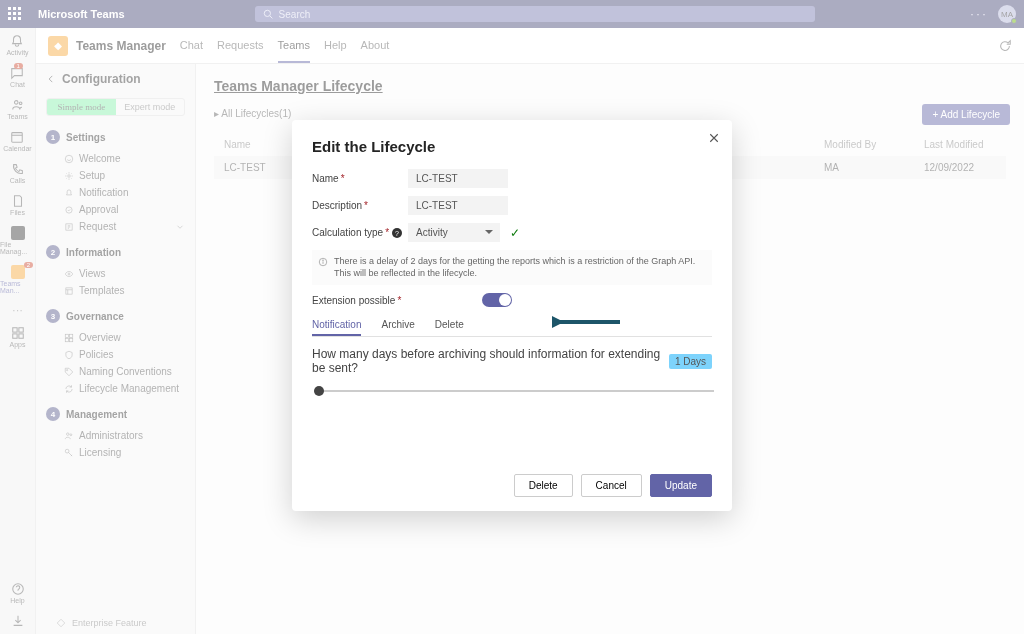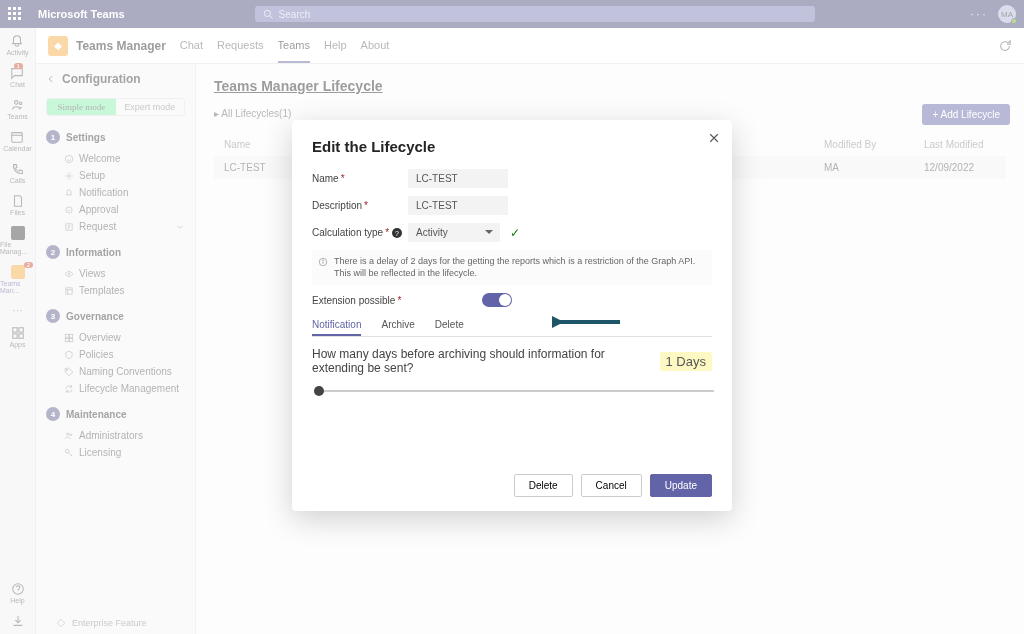--- a/index.html
+++ b/index.html
@@ -85,21 +85,21 @@
   .info-box{display:flex;gap:6px;background:#fbfbfb;padding:6px;margin:0 0 8px;color:#666;font-size:9px;line-height:1.3;}
   .info-box svg{flex-shrink:0;width:10px;height:10px;margin-top:1px;}
   .tog{width:30px;height:14px;border-radius:8px;background:var(--accent);position:relative;cursor:pointer;}
   .tog::after{content:"";position:absolute;right:1px;top:1px;width:12px;height:12px;border-radius:50%;background:#fff;}
   .qmark{width:10px;height:10px;border-radius:50%;background:#333;color:#fff;display:inline-flex;align-items:center;justify-content:center;font-size:7px;margin-left:3px;}
   .d-tabs{display:flex;gap:20px;border-bottom:1px solid var(--border);margin:6px 0 10px;}
   .d-tabs span{padding:4px 0;color:#555;cursor:pointer;}
   .d-tabs .dsel{color:var(--accent);border-bottom:2px solid var(--accent);}
   .slider-row{display:flex;align-items:center;margin-bottom:8px;}
   .slider-q{flex:1;color:#444;font-size:12px;}
-  .slider-val{font-size:13px;color:#555;background:#fef9c3;padding:2px 6px;border-radius:2px;}
+  .slider-val{font-size:10px;color:#555;background:#7dd3fc;padding:2px 6px;border-radius:2px;}
   .slider{width:100%;appearance:none;height:2px;background:#ccc;margin-top:6px;}
   .slider::-webkit-slider-thumb{appearance:none;width:10px;height:10px;border-radius:50%;background:#444;}
   .d-foot{display:flex;justify-content:flex-end;gap:8px;margin-top:80px;}
   .btn{padding:5px 14px;font-size:10px;border:1px solid #ccc;background:#fff;cursor:pointer;border-radius:2px;}
   .btn.prim{background:var(--accent);color:#fff;border-color:var(--accent);}
   .calc-row{position:relative;}
 </style>
 </head>
 <body>
 
@@ -343,21 +343,21 @@
                   <path d="M12 2v3h-3M4 14v-3h3"></path>
                 </svg>
                 <span>Lifecycle Management</span>
               </li>
           </ul>
         </div>
 
         <div class="sect">
           <div class="sect-hd">
               <span class="num">4</span>
-              <span>Maintenance</span>
+              <span>Management</span>
             </div>
           <ul>
             <li>
                 <svg viewBox="0 0 16 16" stroke="#777" fill="none">
                   <circle cx="6" cy="5" r="2"></circle>
                   <circle cx="11" cy="6" r="1.5"></circle>
                   <path d="M2 13c0-2 2-3 4-3s4 1 4 3"></path>
                 </svg>
                 <span>Administrators</span>
               </li>

